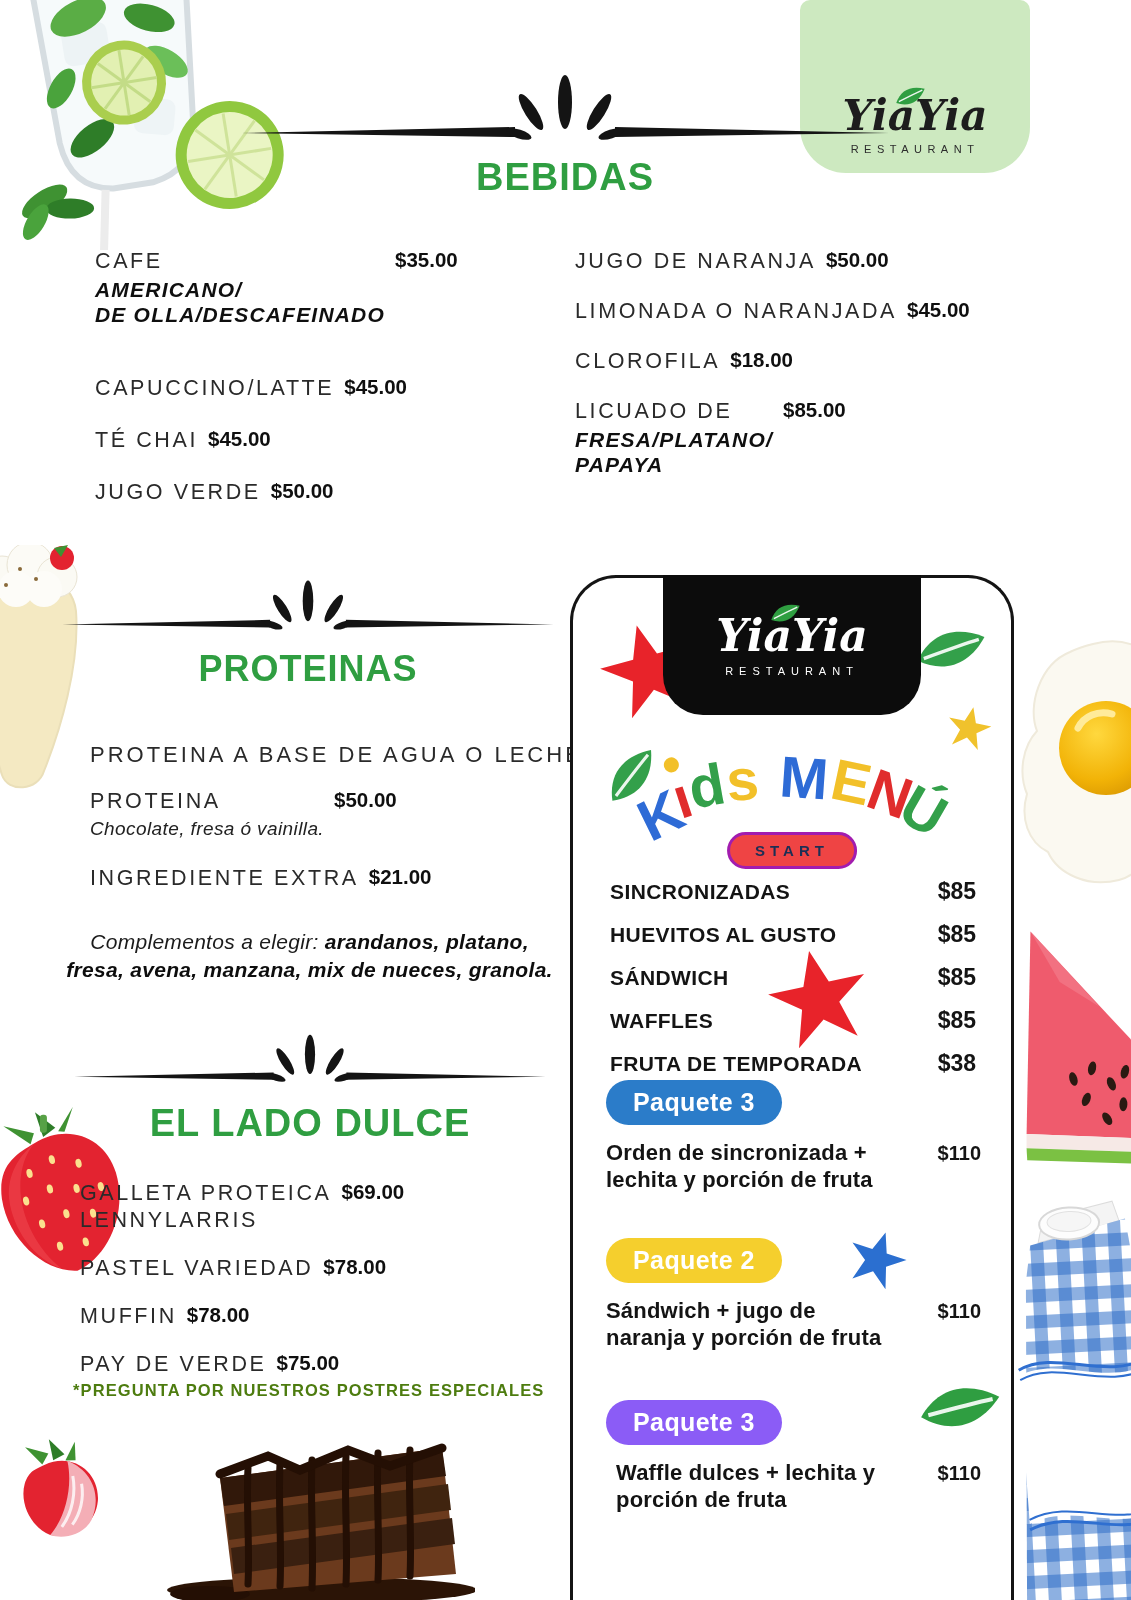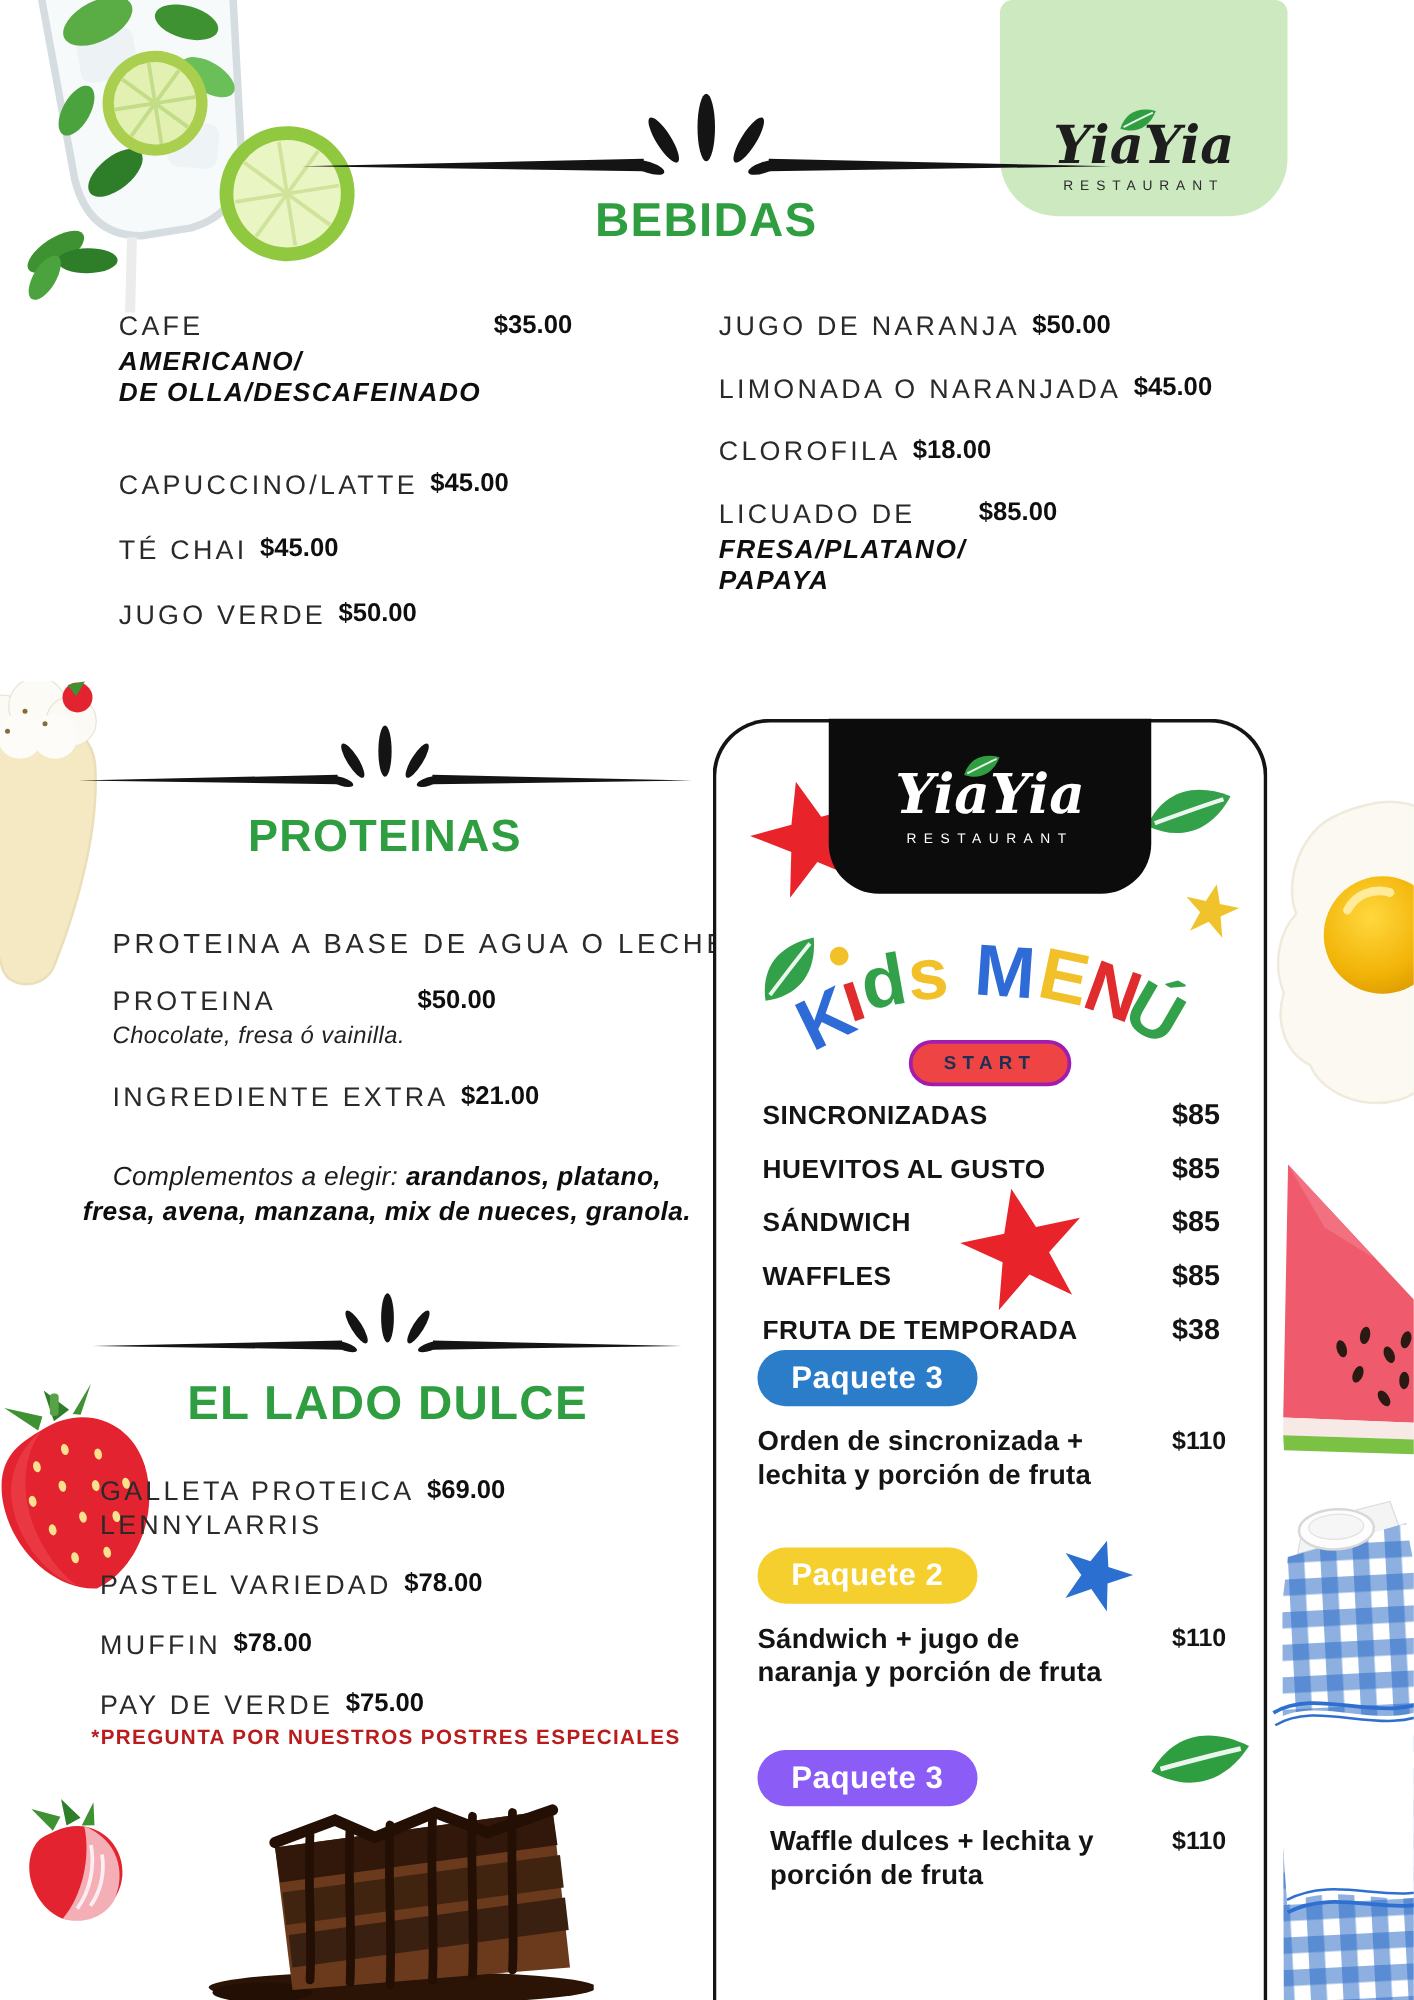--- a/index.html
+++ b/index.html
@@ -19,21 +19,21 @@
              white-space:pre-line;margin-top:2px;line-height:1.2}
   .mi-note{font-style:italic;font-size:19px;color:#222;margin-top:3px;letter-spacing:.4px}
   .mi-price{font-weight:700;font-size:20.5px;color:#0f0f0f;white-space:nowrap;padding-left:10px}
   #bebidas-left .mi-row:nth-child(1){margin-bottom:48px}
   #bebidas-right .mi-row{margin-bottom:23px}
   #dulce-items .mi-row{margin-bottom:21px}
   .intro-line{font-size:22px;letter-spacing:3px;color:#2a2a2a}
   .note{font-size:21px;line-height:1.35;text-align:center;letter-spacing:.3px}
   .note .a{font-style:italic}
   .note .b{font-style:italic;font-weight:700;color:#0d0d0d}
-  .footnote{font-weight:700;font-size:16.5px;letter-spacing:1.1px;color:#b91c1c}
+  .footnote{font-weight:700;font-size:16.5px;letter-spacing:1.1px;color:#4d7c0f}
   
   .badge{position:absolute;left:800px;top:0;width:230px;height:173px;background:#cde9c0;
          border-radius:10px 10px 46px 46px;display:flex;flex-direction:column;
          align-items:center;justify-content:flex-end;padding-bottom:18px;box-sizing:border-box}
   .script{font-family:"DejaVu Serif",serif;font-style:italic;font-weight:700}
   .badge .script{font-size:42px;color:#1d1d1d;line-height:1}
   .badge .rest{font-size:11px;letter-spacing:5.5px;color:#2c2c2c;margin-top:6px}
   
   .kids-card{position:absolute;left:570px;top:575px;width:438px;height:1022px;background:#fff;
              border:3px solid #141414;border-bottom:none;border-radius:46px 46px 0 0;z-index:3}

